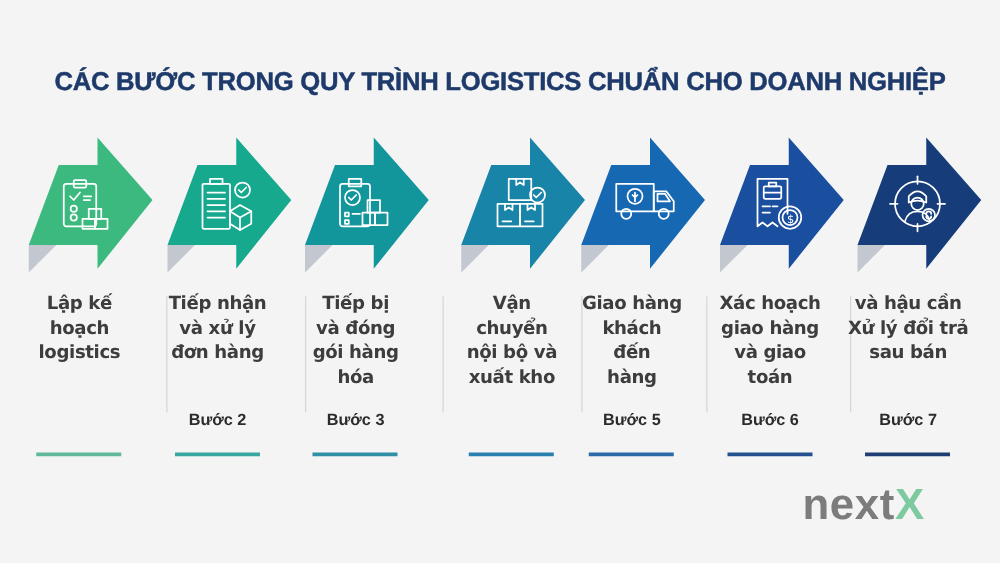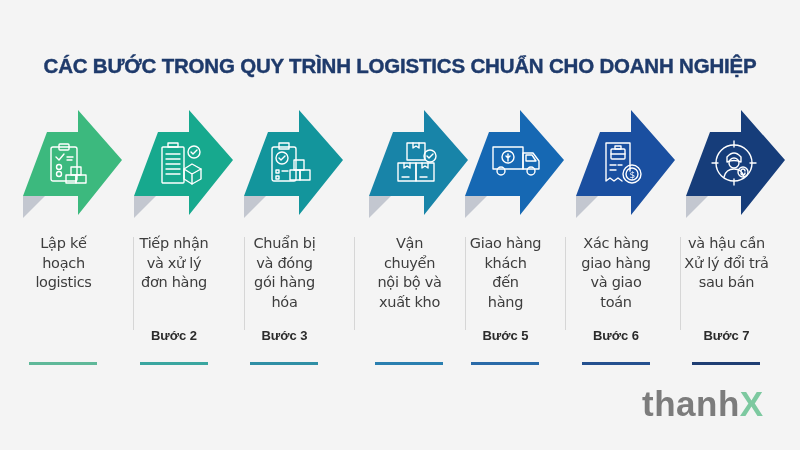--- a/index.html
+++ b/index.html
@@ -22,21 +22,21 @@
   }
   .arrow {
     position: absolute; left: 0; top: 105px; width: 111px; height: 115px;
   }
   .arrow svg { display: block; }
   .label {
     position: absolute; left: 0; top: 234px; width: 111px;
     text-align: center;
     font-family: "DejaVu Sans", sans-serif;
     font-size: 14.5px; line-height: 19.5px;
-    color: #3d3d3d; font-weight: normal;
+    color: #3d3d3d; font-weight: bold;
     letter-spacing: -0.3px;
   }
   .label span { display: block; }
   .step-no {
     position: absolute; left: 0; top: 328px; width: 111px;
     text-align: center;
     font-family: "Liberation Sans", sans-serif;
     font-weight: bold; font-size: 13px; color: #2b2b2b;
   }
   .underline {
@@ -134,21 +134,21 @@
             <rect x="4" y="27" width="3" height="3"></rect>
             <line x1="10" y1="28" x2="16" y2="28"></line>
             <rect x="4" y="33" width="3" height="3"></rect>
             <rect x="22" y="17" width="10" height="10"></rect>
             <rect x="18" y="27" width="10" height="10"></rect>
             <rect x="28" y="27" width="10" height="10"></rect>
           </g>
         </svg>
       </div>
       <div class="label">
-        <span>Chuẩn bị</span>
+        <span>Tiếp bị</span>
         <span>và đóng</span>
         <span>gói hàng</span>
         <span>hóa</span>
       </div>
       <div class="step-no">Bước 3</div>
       <div class="underline" style="left: 21px; background: rgb(47, 143, 165);"></div>
     </div>
     <div class="step" style="left: 354px;">
       <div class="arrow">
         <svg width="120" height="115" viewBox="0 0 120 115">
@@ -213,21 +213,21 @@
             <line x1="6" y1="22" x2="12" y2="22"></line>
             <line x1="14" y1="22" x2="18" y2="22"></line>
             <line x1="6" y1="27" x2="12" y2="27"></line>
             <circle cx="28" cy="31" r="9"></circle>
             <circle cx="28" cy="31" r="6"></circle>
             <text x="25.5" y="35" font-size="9" fill="#fff" stroke="none" font-family="DejaVu Sans, sans-serif">$</text>
           </g>
         </svg>
       </div>
       <div class="label">
-        <span>Xác hàng</span>
+        <span>Xác hoạch</span>
         <span>giao hàng</span>
         <span>và giao</span>
         <span>toán</span>
       </div>
       <div class="step-no">Bước 6</div>
       <div class="underline" style="left: 21px; background: rgb(36, 80, 143);"></div>
     </div>
     <div class="step" style="left: 671px;">
       <div class="arrow">
         <svg width="120" height="115" viewBox="0 0 120 115">
@@ -251,14 +251,14 @@
         <span>và hậu cần</span>
         <span>Xử lý đổi trả</span>
         <span>sau bán</span>
       </div>
       <div class="step-no">Bước 7</div>
       <div class="underline" style="left: 21px; background: rgb(31, 62, 115);"></div>
     </div>
   </div>
 
 <div class="logo">
-  <span class="next">thanh</span><span class="x">X</span>
+  <span class="next">next</span><span class="x">X</span>
 </div>
 
 </body></html>

